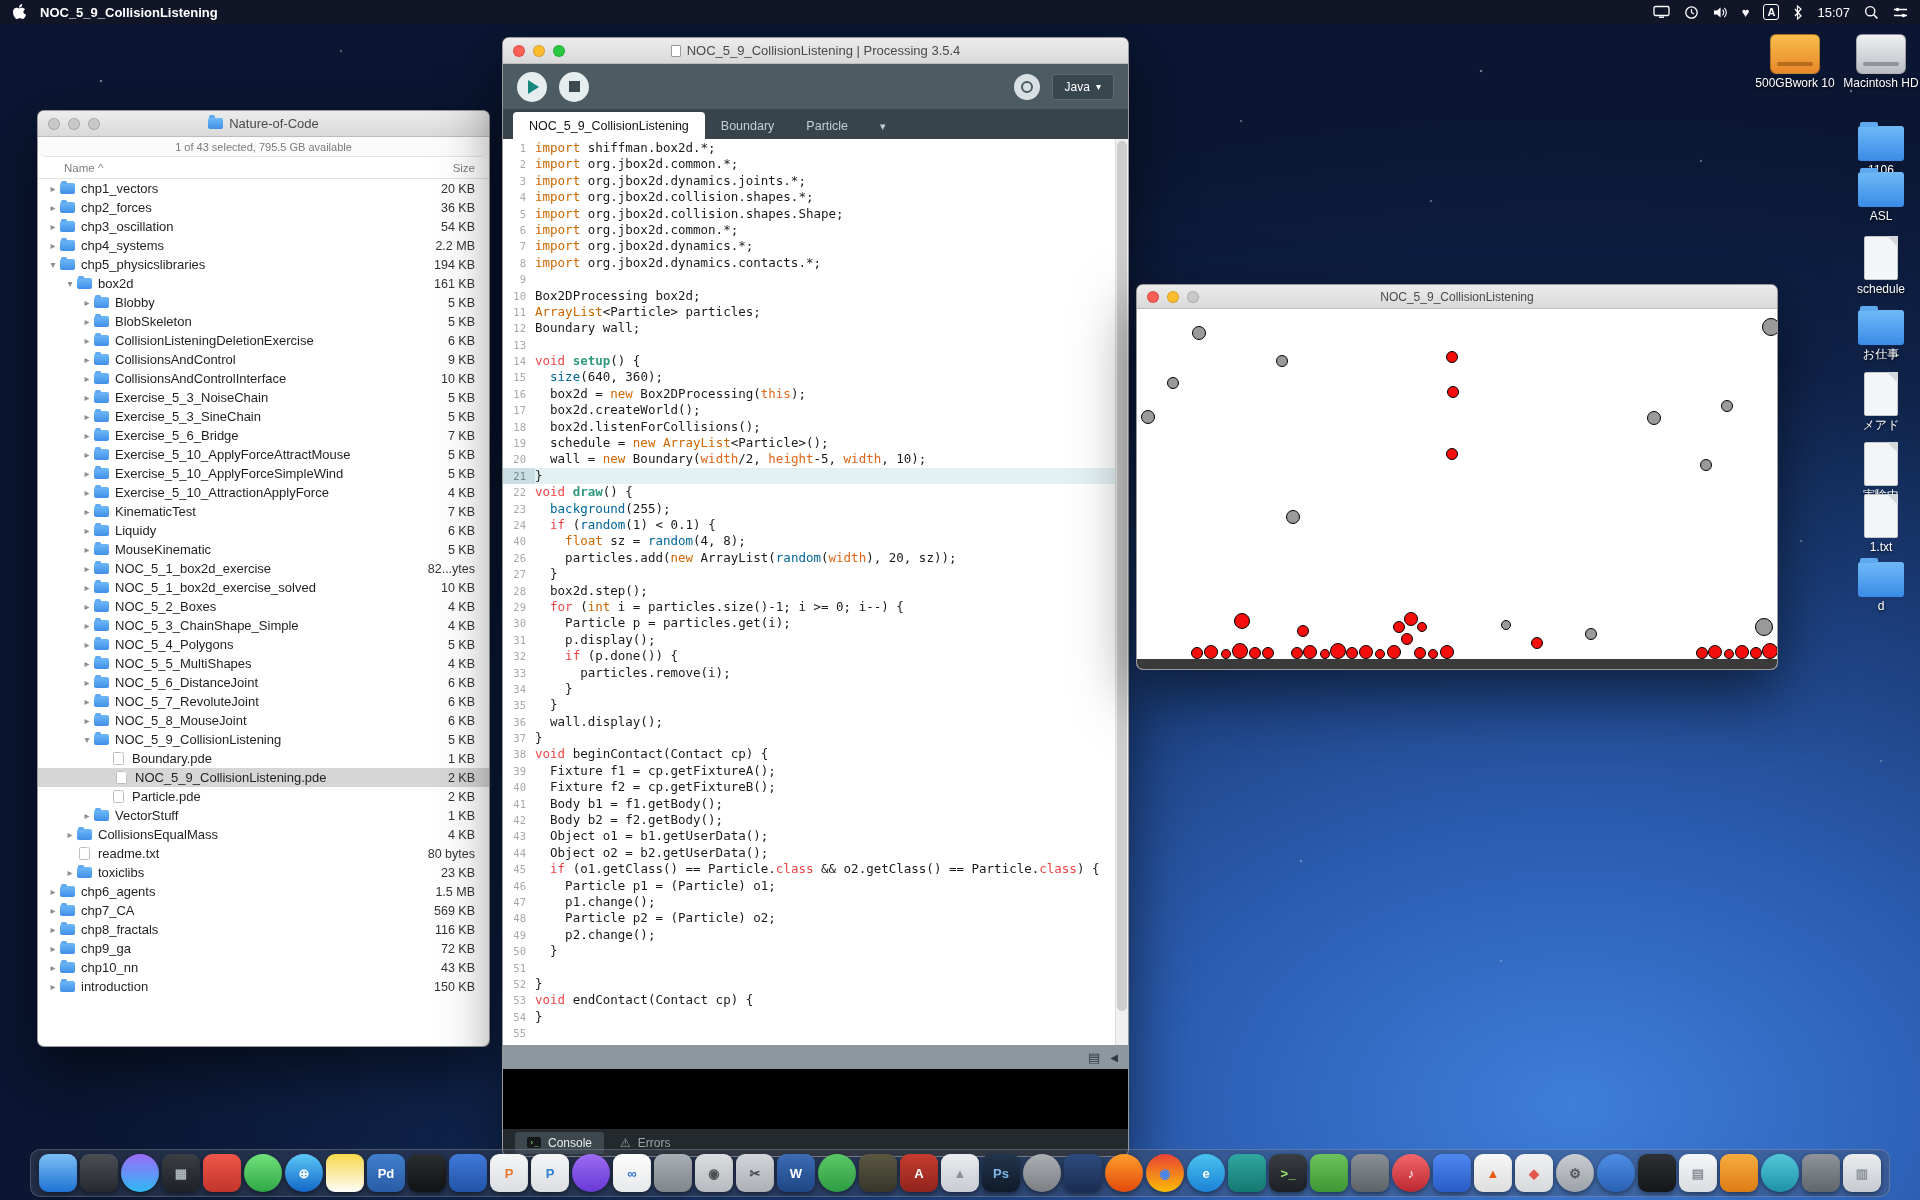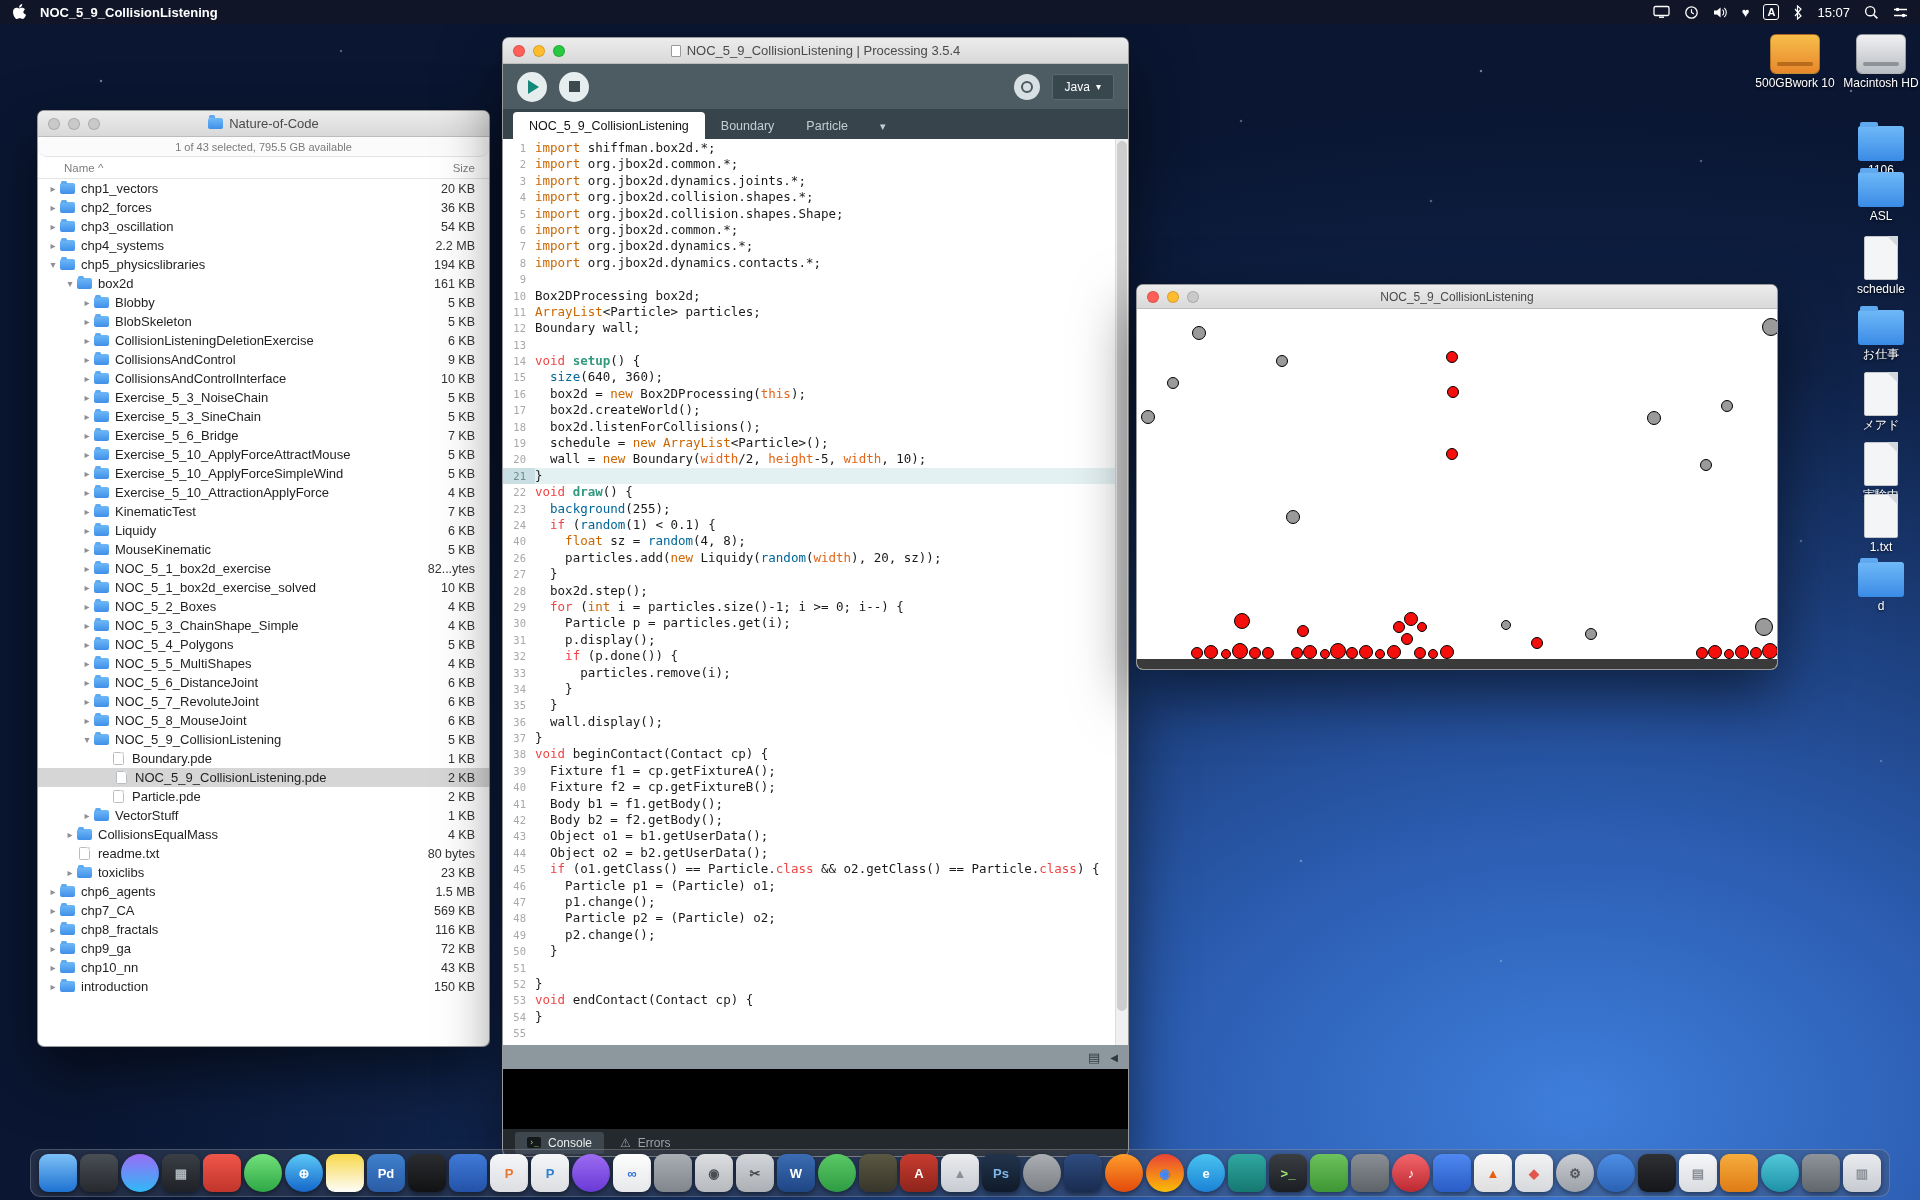--- a/index.html
+++ b/index.html
@@ -589,21 +589,21 @@
           <div class="cline"><span class="ln">16</span><span class="tok-p">  box2d = </span><span class="tok-i">new</span><span class="tok-p"> Box2DProcessing(</span><span class="tok-l">this</span><span class="tok-p">);</span></div>
           <div class="cline"><span class="ln">17</span><span class="tok-p">  box2d.createWorld();</span></div>
           <div class="cline"><span class="ln">18</span><span class="tok-p">  box2d.listenForCollisions();</span></div>
           <div class="cline"><span class="ln">19</span><span class="tok-p">  schedule = </span><span class="tok-i">new</span><span class="tok-p"> </span><span class="tok-i">ArrayList</span><span class="tok-p">&lt;Particle&gt;();</span></div>
           <div class="cline"><span class="ln">20</span><span class="tok-p">  wall = </span><span class="tok-i">new</span><span class="tok-p"> Boundary(</span><span class="tok-l">width</span><span class="tok-p">/2, </span><span class="tok-l">height</span><span class="tok-p">-5, </span><span class="tok-l">width</span><span class="tok-p">, 10);</span></div>
           <div class="cline hl"><span class="ln">21</span><span class="tok-p">}</span></div>
           <div class="cline"><span class="ln">22</span><span class="tok-k">void </span><span class="tok-b">draw</span><span class="tok-p">() {</span></div>
           <div class="cline"><span class="ln">23</span><span class="tok-p">  </span><span class="tok-f">background</span><span class="tok-p">(255);</span></div>
           <div class="cline"><span class="ln">24</span><span class="tok-p">  </span><span class="tok-k">if</span><span class="tok-p"> (</span><span class="tok-f">random</span><span class="tok-p">(1) &lt; 0.1) {</span></div>
           <div class="cline"><span class="ln">40</span><span class="tok-p">    </span><span class="tok-i">float</span><span class="tok-p"> sz = </span><span class="tok-f">random</span><span class="tok-p">(4, 8);</span></div>
-          <div class="cline"><span class="ln">26</span><span class="tok-p">    particles.add(</span><span class="tok-i">new</span><span class="tok-p"> Liquidy(</span><span class="tok-f">random</span><span class="tok-p">(</span><span class="tok-l">width</span><span class="tok-p">), 20, sz));</span></div>
+          <div class="cline"><span class="ln">26</span><span class="tok-p">    particles.add(</span><span class="tok-i">new</span><span class="tok-p"> ArrayList(</span><span class="tok-f">random</span><span class="tok-p">(</span><span class="tok-l">width</span><span class="tok-p">), 20, sz));</span></div>
           <div class="cline"><span class="ln">27</span><span class="tok-p">  }</span></div>
           <div class="cline"><span class="ln">28</span><span class="tok-p">  box2d.step();</span></div>
           <div class="cline"><span class="ln">29</span><span class="tok-p">  </span><span class="tok-k">for</span><span class="tok-p"> (</span><span class="tok-i">int</span><span class="tok-p"> i = particles.size()-1; i &gt;= 0; i--) {</span></div>
           <div class="cline"><span class="ln">30</span><span class="tok-p">    Particle p = particles.get(i);</span></div>
           <div class="cline"><span class="ln">31</span><span class="tok-p">    p.display();</span></div>
           <div class="cline"><span class="ln">32</span><span class="tok-p">    </span><span class="tok-k">if</span><span class="tok-p"> (p.done()) {</span></div>
           <div class="cline"><span class="ln">33</span><span class="tok-p">      particles.remove(i);</span></div>
           <div class="cline"><span class="ln">34</span><span class="tok-p">    }</span></div>
           <div class="cline"><span class="ln">35</span><span class="tok-p">  }</span></div>
           <div class="cline"><span class="ln">36</span><span class="tok-p">  wall.display();</span></div>

